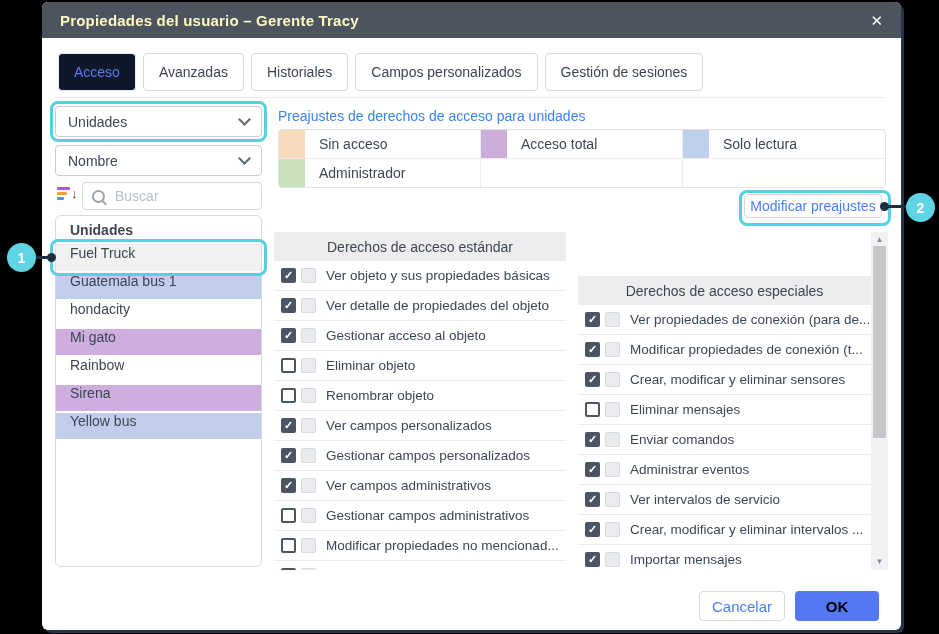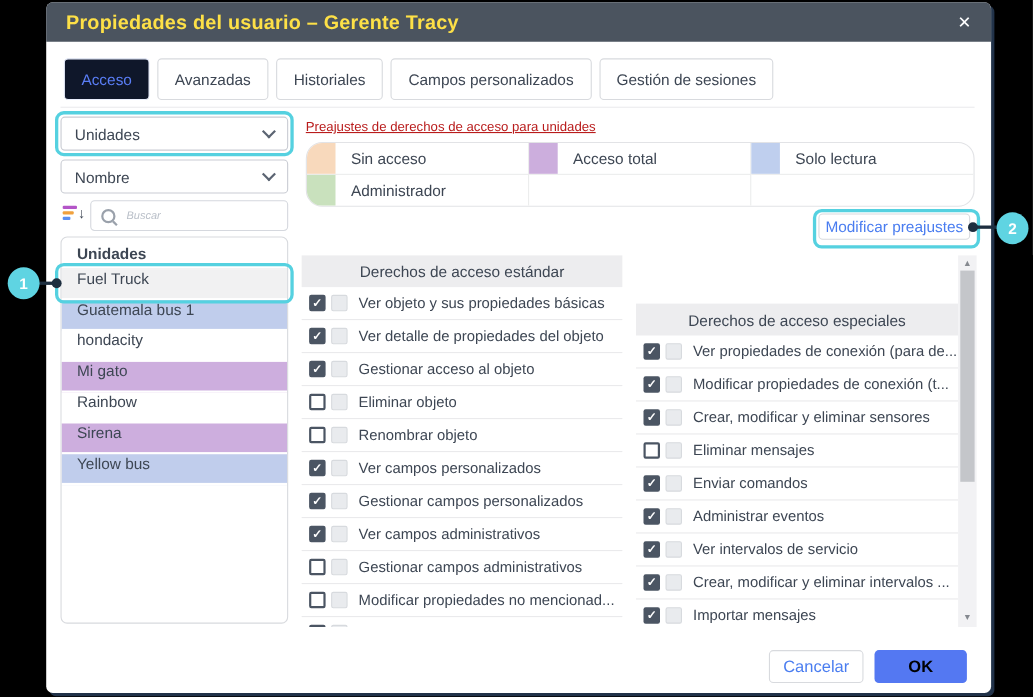--- a/index.html
+++ b/index.html
@@ -11,21 +11,21 @@
   .dialog{
     position:absolute;left:42px;top:2px;width:859px;height:628px;
     background:#fff;border-radius:6px;box-shadow:3px 3px 0 #22334a;
   }
   
   .titlebar{
     position:absolute;left:0;top:0;right:0;height:36px;background:#4b545f;
     border-radius:6px 6px 0 0;display:flex;align-items:center;
     justify-content:space-between;padding:0 18px;box-sizing:border-box;
   }
-  .title{color:#fde047;font-size:18px;font-weight:700;letter-spacing:.2px;}
+  .title{color:#fef9c3;font-size:15px;font-weight:700;letter-spacing:.2px;}
   .close{color:#fff;font-size:15px;line-height:1;cursor:pointer;}
   
   .tabs{position:absolute;left:16px;top:51px;display:flex;gap:7px;}
   .tab{
     border:1px solid #d8dade;border-radius:4px;background:#fff;color:#3d4653;
     font-size:14px;padding:11px 15px;line-height:1;white-space:nowrap;cursor:pointer;
   }
   .tab.active{background:#0f172a;border-color:#e9eefd;color:#5a7ef6;}
   .divider{position:absolute;left:13px;top:95px;width:831px;height:1px;background:#ececee;}
   
@@ -49,42 +49,42 @@
   .sort-arrow{color:#3d4653;font-weight:700;font-size:13px;}
   
   .search{
     position:absolute;left:40px;top:180px;width:180px;height:28px;background:#fff;
     border:1px solid #d5d8de;border-radius:4px;display:flex;align-items:center;
     gap:8px;padding:0 9px;box-sizing:border-box;
   }
   .mag{width:9px;height:9px;border:2px solid #9aa1ab;border-radius:50%;position:relative;flex:0 0 auto;}
   .mag::after{content:"";position:absolute;width:5px;height:2px;background:#9aa1ab;
               transform:rotate(45deg);right:-4px;bottom:-3px;}
-  .search input{border:none;outline:none;width:100%;font-size:10px;color:#404040;
-                font-family:"Liberation Sans",sans-serif;background:transparent;font-style:italic;}
+  .search input{border:none;outline:none;width:100%;font-size:14px;color:#404040;
+                font-family:"Liberation Sans",sans-serif;background:transparent;}
   .search input::placeholder{color:#b9bfc8;}
   
   .unit-list{
     position:absolute;left:13px;top:213px;width:207px;height:352px;background:#fff;
     border:1px solid #d8dade;border-radius:6px;box-sizing:border-box;overflow:hidden;
   }
   .unit-header{height:28px;display:flex;align-items:center;padding-left:14px;
     font-size:14px;font-weight:700;color:#3d4653;border-bottom:1px solid #ececee;}
   .unit-row{height:26px;display:flex;align-items:flex-start;padding-left:14px;
     font-size:14px;color:#3d4653;border-bottom:2px solid #fff;cursor:pointer;}
   
   .hl{position:absolute;border:3px solid #55d1e0;border-radius:8px;pointer-events:none;z-index:3;}
   #hl-type{left:8px;top:99px;width:211px;height:35px;}
   #hl-unit{left:8px;top:237px;width:211px;height:31px;}
   #hl-modify{left:697px;top:188px;width:146px;height:30px;}
   
-  .presets-title{position:absolute;left:236px;top:106px;font-size:12px;color:#b91c1c;text-decoration:underline;}
+  .presets-title{position:absolute;left:236px;top:106px;font-size:14px;color:#3b82f6;}
   .legend{
     position:absolute;left:236px;top:127px;width:608px;height:59px;background:#fff;
-    border:1px solid #e2e3e6;border-radius:15px;box-sizing:border-box;overflow:hidden;
+    border:1px solid #e2e3e6;border-radius:4px;box-sizing:border-box;overflow:hidden;
     display:grid;grid-template-columns:1fr 1fr 1fr;grid-auto-rows:1fr;
   }
   .legend-cell{display:flex;align-items:stretch;border-right:1px solid #eceded;
                border-bottom:1px solid #eceded;min-width:0;}
   .legend-cell:nth-child(3n){border-right:none;}
   .legend-cell:nth-child(n+4){border-bottom:none;}
   .legend-swatch{width:26px;flex:0 0 auto;}
   .legend-label{display:flex;align-items:center;padding-left:14px;font-size:14px;color:#3d4653;}
   .modify-btn{
     position:absolute;left:702px;top:192px;width:136px;height:22px;background:#fff;

